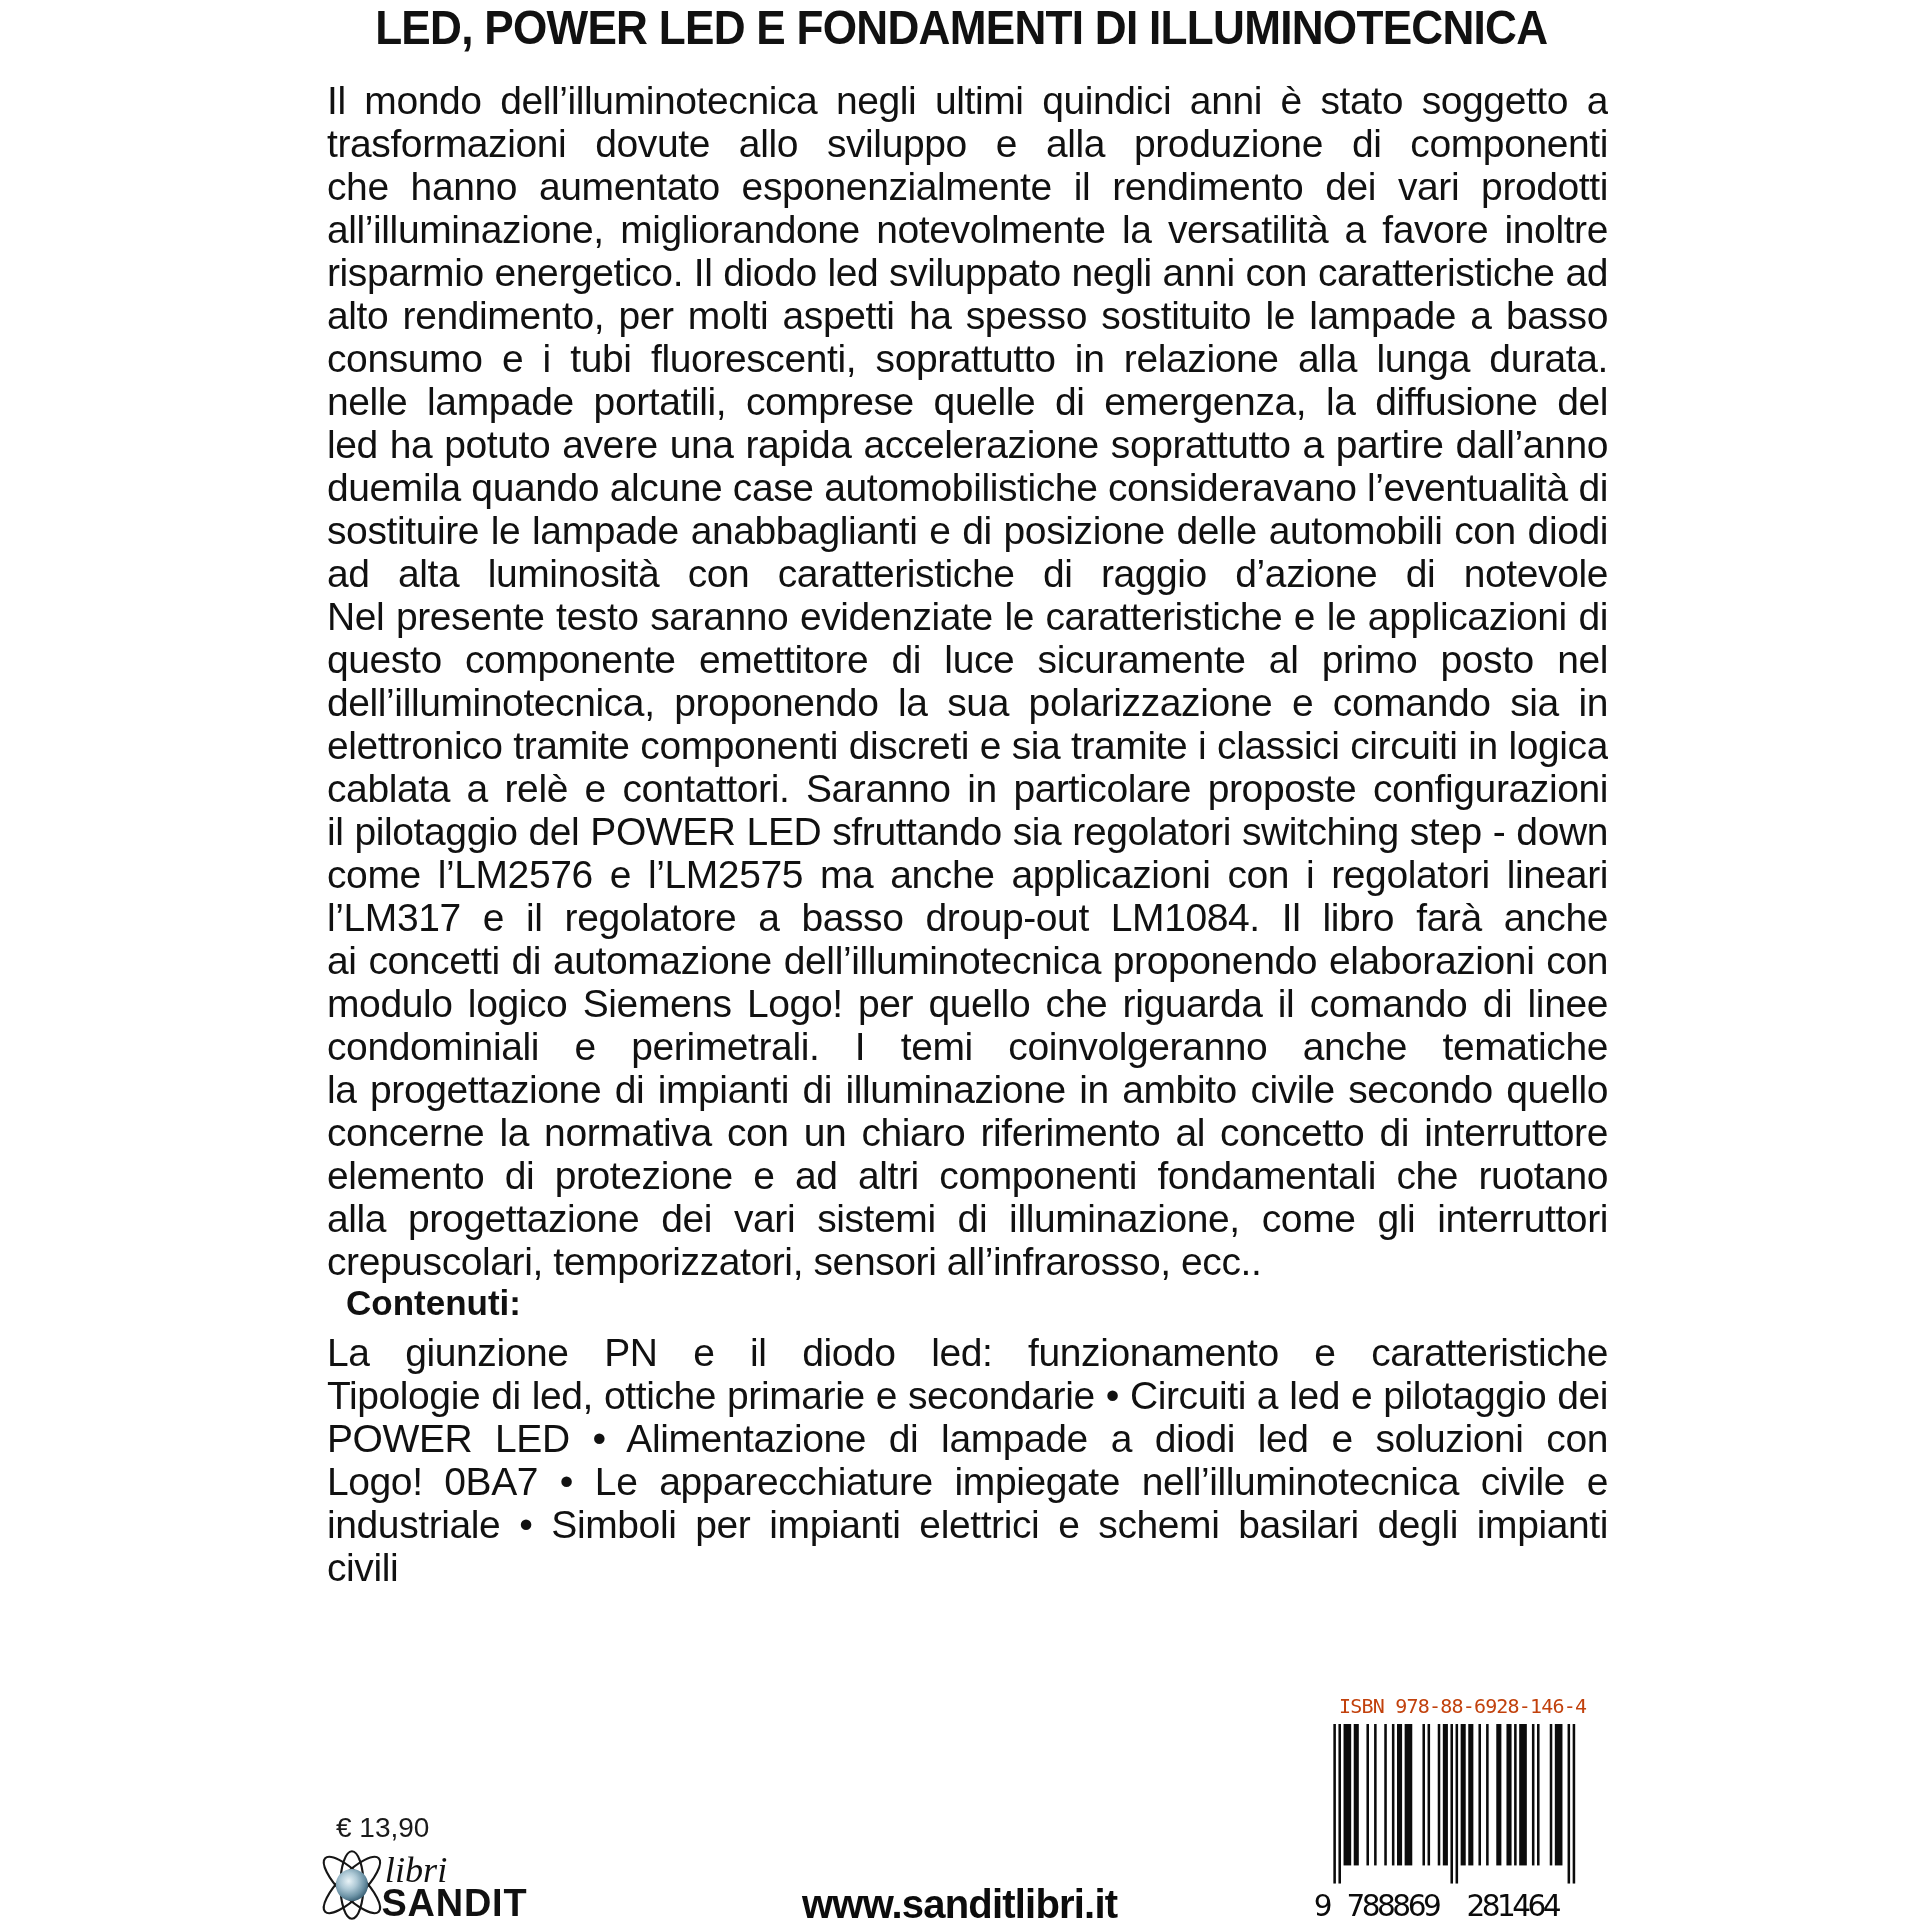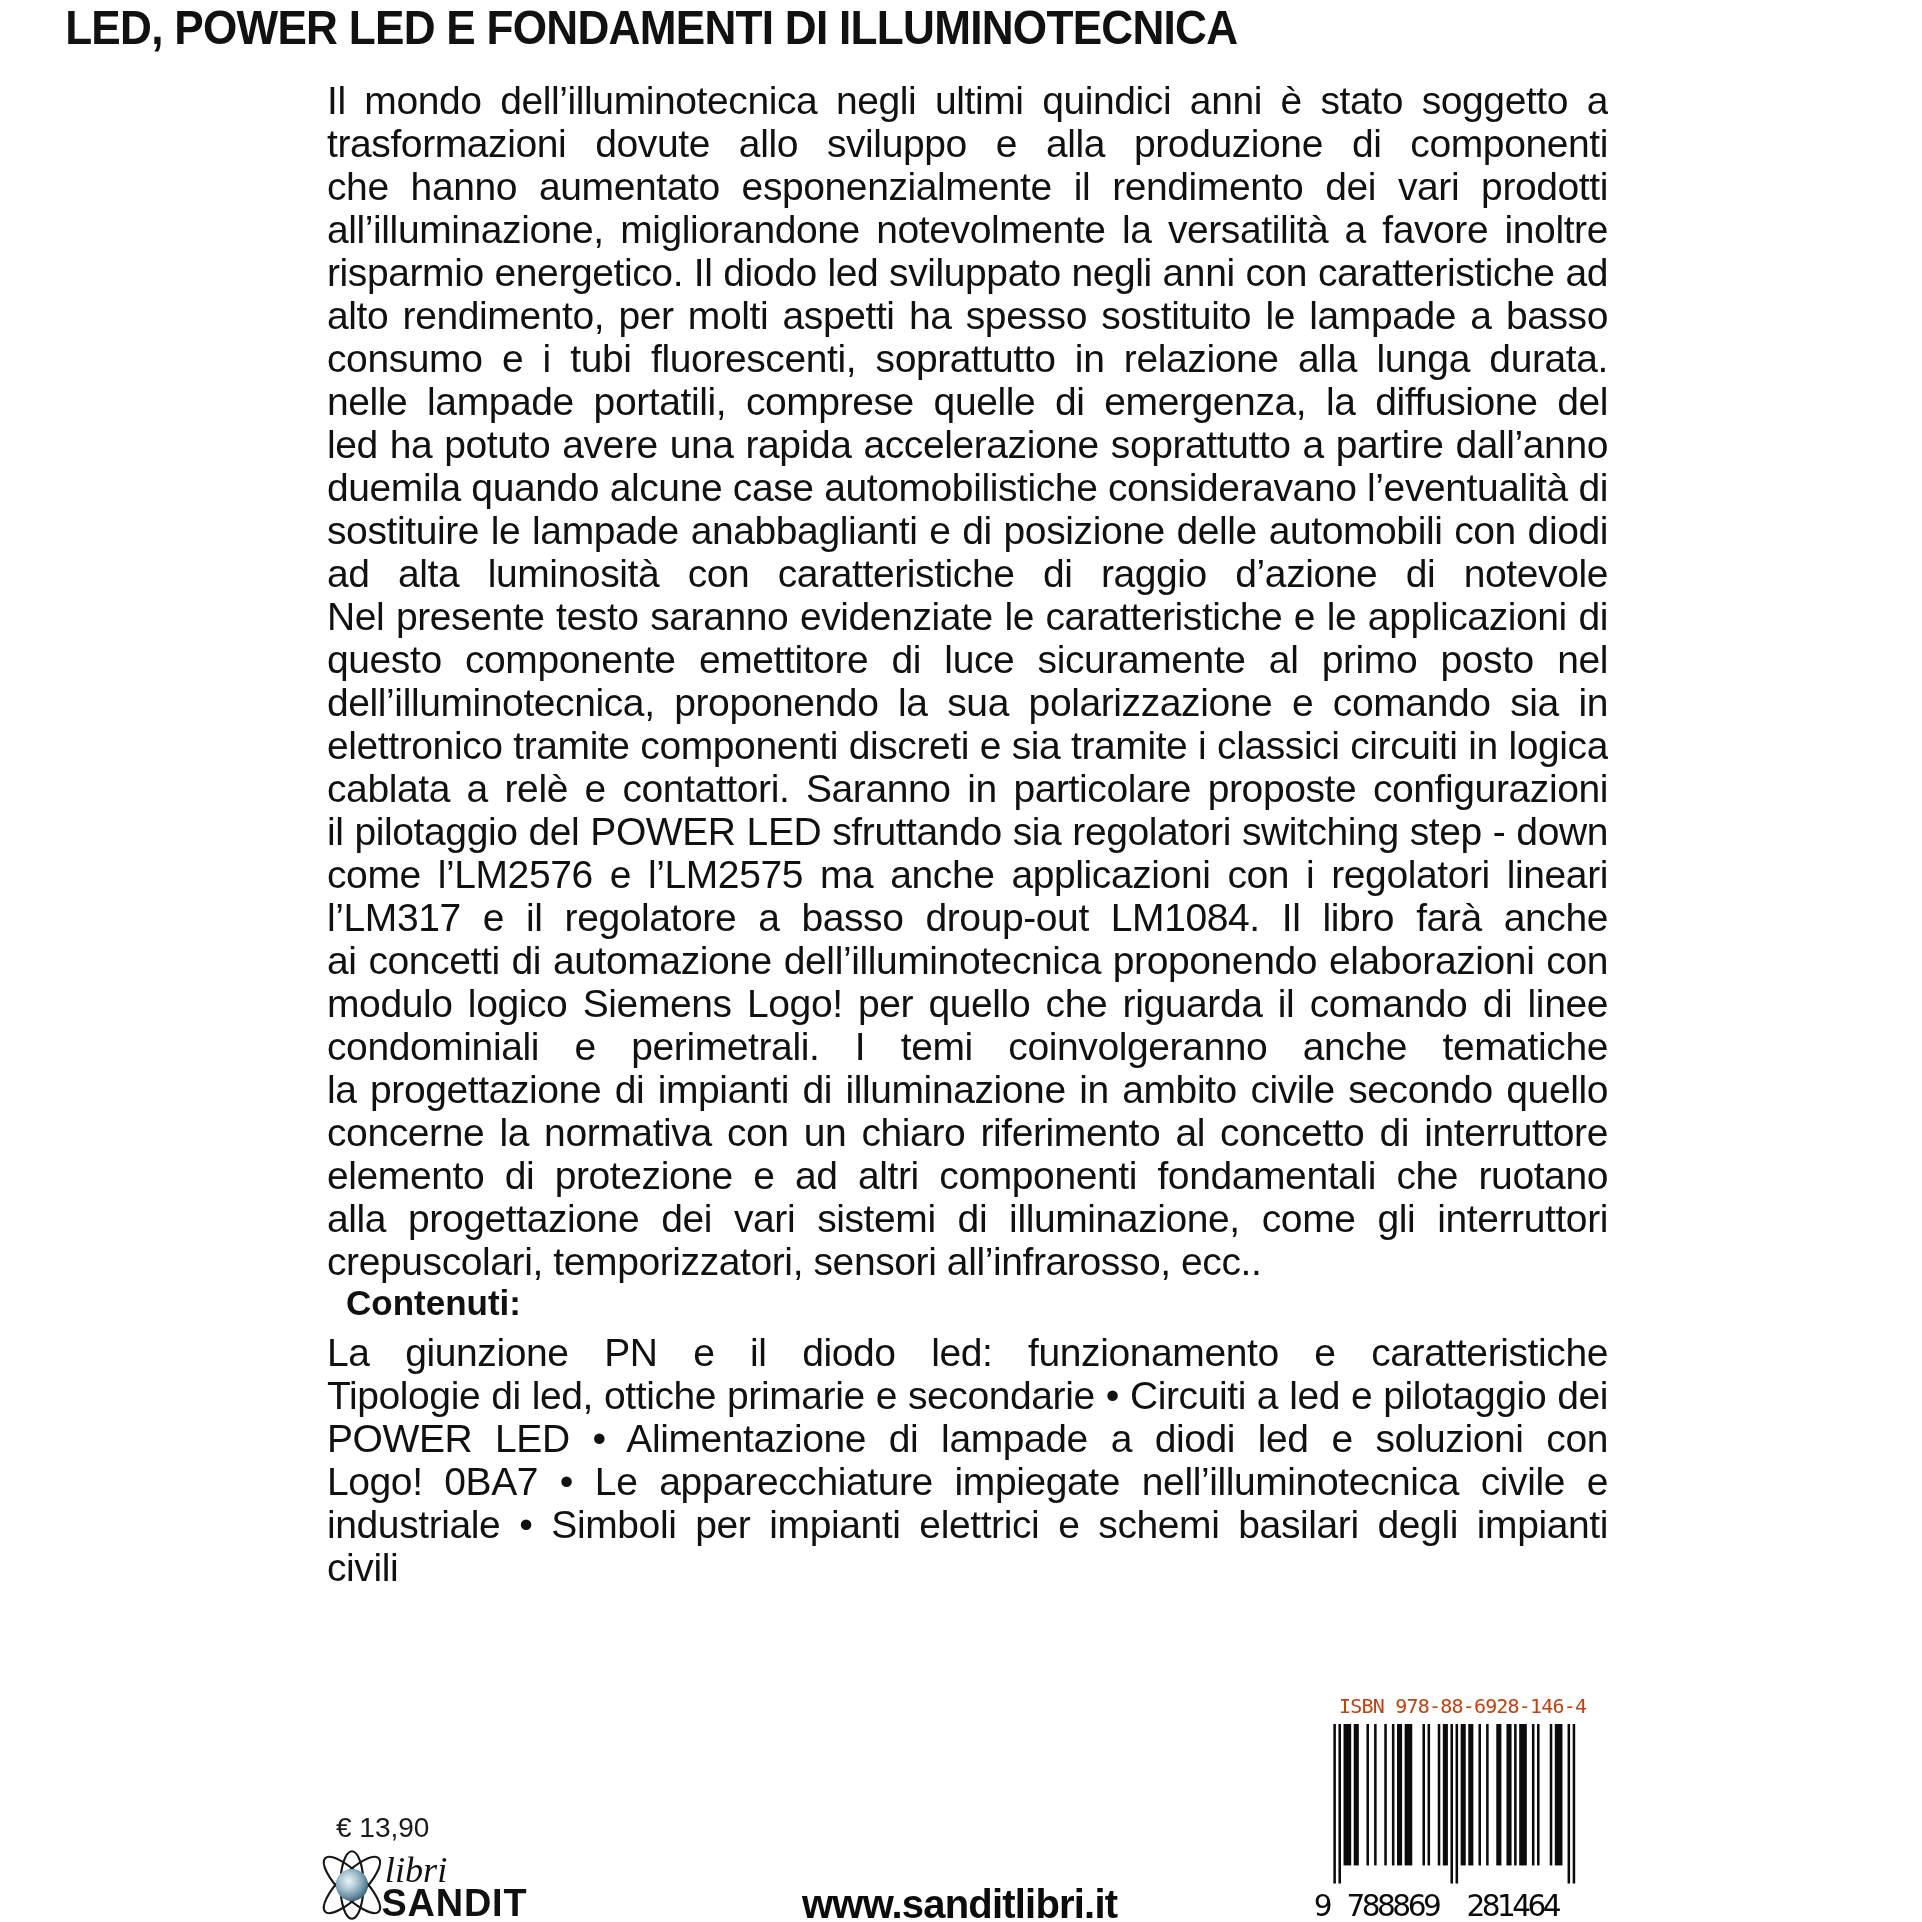--- a/index.html
+++ b/index.html
@@ -6,21 +6,21 @@
   .page{
     position:relative;
     width:1923px;height:1923px;
     background:#ffffff;
     font-family:"Liberation Sans",sans-serif;
     color:#111111;
     overflow:hidden;
   }
   .title{
     position:absolute;top:1.6px;left:0;width:1923px;
-    white-space:nowrap;
+    text-align:center;white-space:nowrap;
   }
   .title > span{
     display:inline-block;
     font-weight:bold;font-size:49px;line-height:51px;
     letter-spacing:-0.8px;
     transform:scaleX(0.90);transform-origin:center;
   }
   .body-block{
     position:absolute;left:327px;top:79px;width:1281px;
   }

